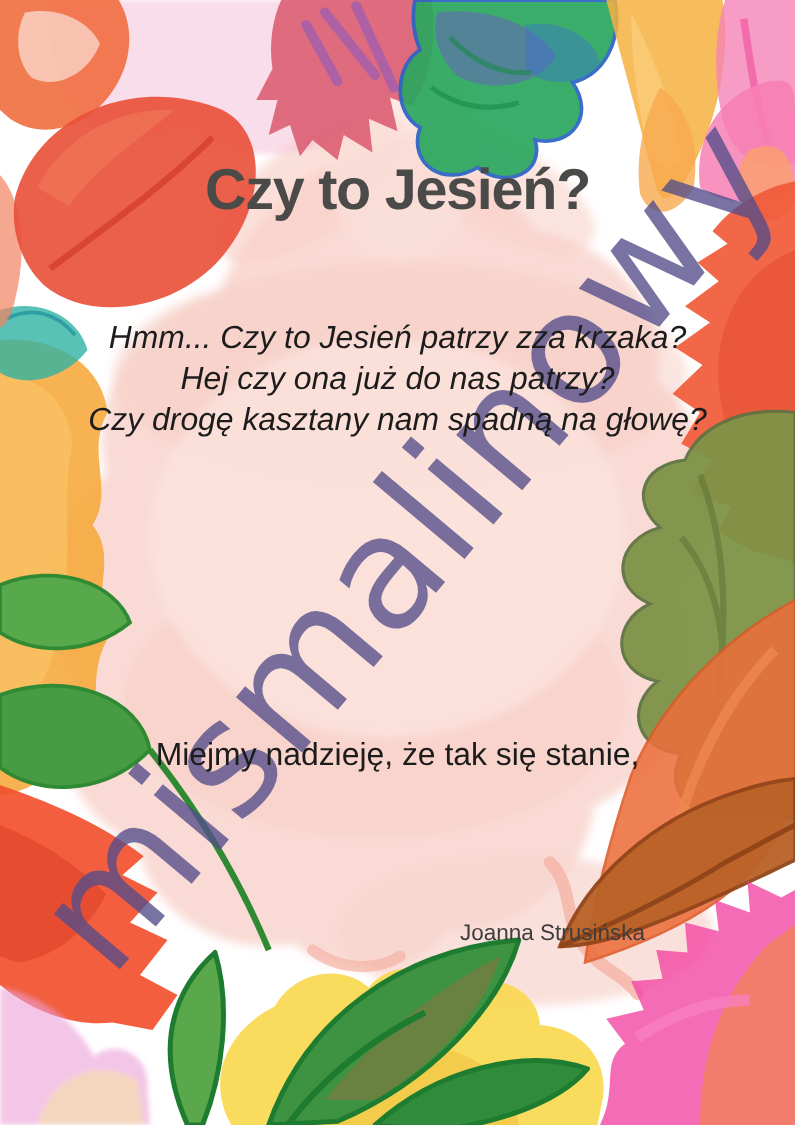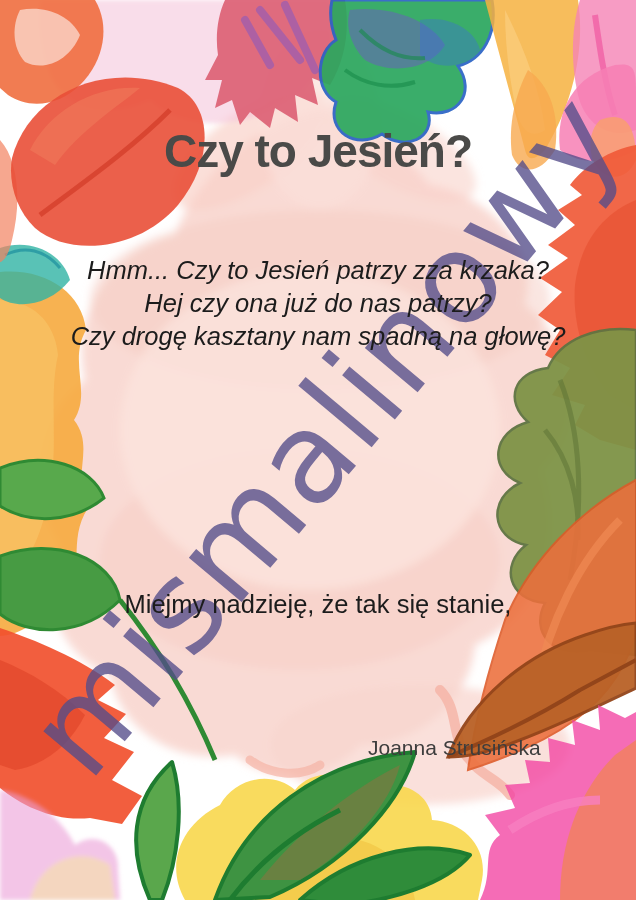--- a/index.html
+++ b/index.html
@@ -22,21 +22,21 @@
     color:var(--c-title, #4a4a48);
   }
   .stanza{position:absolute;left:0;width:100%;text-align:center;}
   .stanza p{
     margin:0;font-size:25.5px;line-height:33px;font-weight:400;
     color:var(--c-body-text, #1c1c1c);
   }
   .s1{top:254px;font-style:italic;} .s2{top:420px;} .s3{top:588px;}
   .author{
     position:absolute;top:736px;left:368px;
-    font-size:21px;color:#3d3d3d;
+    font-size:18px;color:#3d3d3d;
   }
 </style>
 </head>
 <body>
 
 <div class="poster">
 
   <svg class="art" viewBox="0 0 636 900" aria-hidden="true">
     <defs>
       <filter id="soft" x="-20%" y="-20%" width="140%" height="140%">

